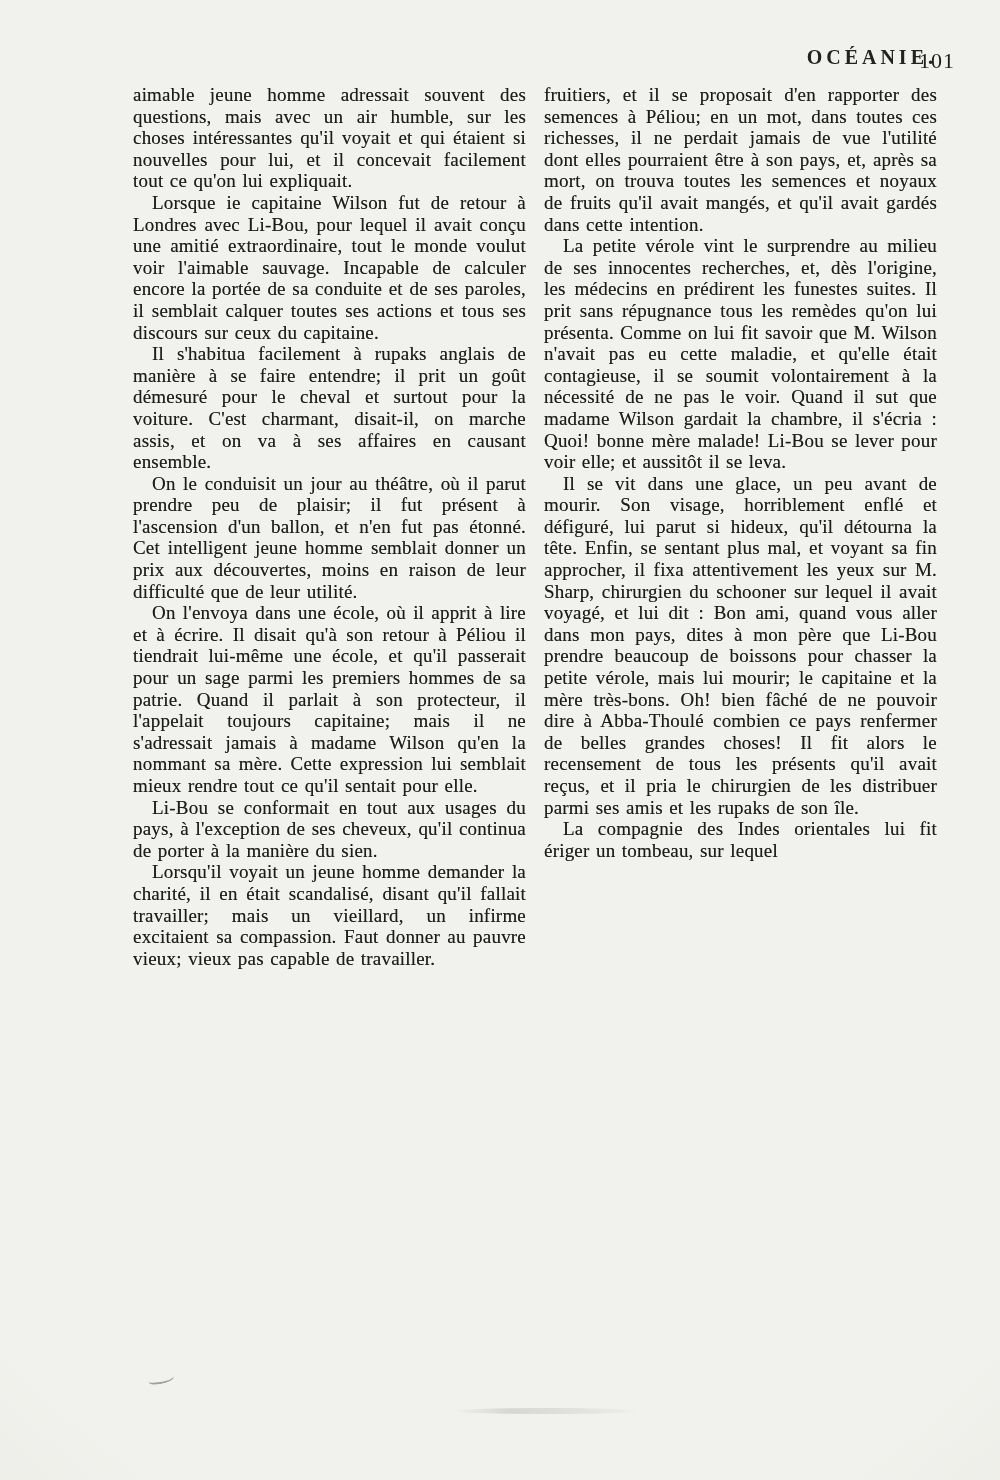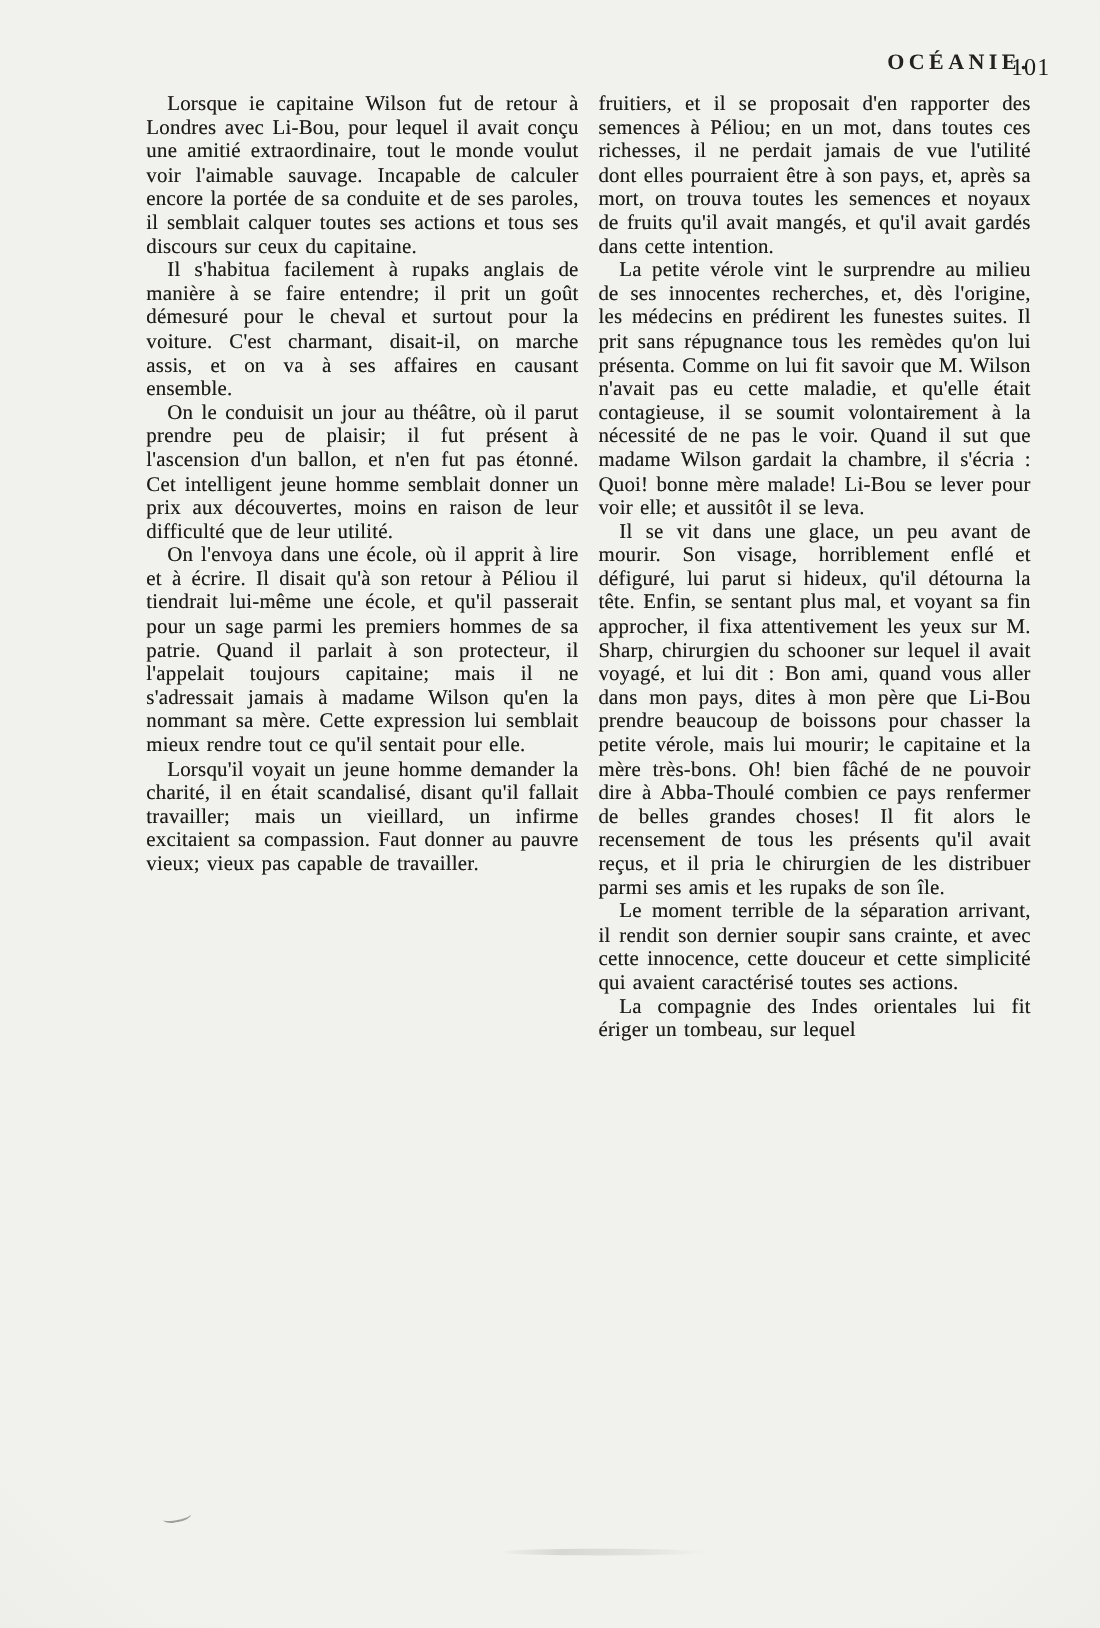--- a/index.html
+++ b/index.html
@@ -96,29 +96,30 @@
 </head>
 <body>
 
 <div class="page">
   <div class="header">
     <span class="title">OCÉANIE.</span>
     <span class="pagenum">101</span>
   </div>
   <div class="columns">
     <div class="column">
+        <p class="para"><span>aimable jeune homme adressait souvent des questions, mais avec un air humble, sur les choses intéressantes qu'il voyait et qui étaient si nouvelles pour lui, et il concevait facilement tout ce qu'on lui expliquait.</span></p>
         <p class="para indent"><span>Lorsque ie capitaine Wilson fut de retour à Londres avec Li-Bou, pour lequel il avait conçu une amitié extraordinaire, tout le monde voulut voir l'aimable sauvage. Incapable de calculer encore la portée de sa conduite et de ses paroles, il semblait calquer toutes ses actions et tous ses discours sur ceux du capitaine.</span></p>
         <p class="para indent"><span>Il s'habitua facilement à rupaks anglais de manière à se faire entendre; il prit un goût démesuré pour le cheval et surtout pour la voiture. </span><span class="it">C'est charmant</span><span>, disait-il, </span><span class="it">on marche assis, et on va à ses affaires en causant ensemble.</span></p>
         <p class="para indent"><span>On le conduisit un jour au théâtre, où il parut prendre peu de plaisir; il fut présent à l'ascension d'un ballon, et n'en fut pas étonné. Cet intelligent jeune homme semblait donner un prix aux découvertes, moins en raison de leur difficulté que de leur utilité.</span></p>
         <p class="para indent"><span>On l'envoya dans une école, où il apprit à lire et à écrire. Il disait qu'à son retour à Péliou il tiendrait lui-même une école, et qu'il passerait pour un sage parmi les premiers hommes de sa patrie. Quand il parlait à son protecteur, il l'appelait toujours </span><span class="it">capitaine;</span><span> mais il ne s'adressait jamais à madame Wilson qu'en la nommant sa mère. Cette expression lui semblait mieux rendre tout ce qu'il sentait pour elle.</span></p>
+        <p class="para indent"><span>Li-Bou se conformait en tout aux usages du pays, à l'exception de ses cheveux, qu'il continua de porter à la manière du sien.</span></p>
         <p class="para indent"><span>Lorsqu'il voyait un jeune homme demander la charité, il en était scandalisé, disant qu'il fallait travailler; mais un vieillard, un infirme excitaient sa compassion. </span><span class="it">Faut donner au pauvre vieux; vieux pas capable de travailler.</span></p>
       </div>
     <div class="column">
         <p class="para"><span>fruitiers, et il se proposait d'en rapporter des semences à Péliou; en un mot, dans toutes ces richesses, il ne perdait jamais de vue l'utilité dont elles pourraient être à son pays, et, après sa mort, on trouva toutes les semences et noyaux de fruits qu'il avait mangés, et qu'il avait gardés dans cette intention.</span></p>
         <p class="para indent"><span>La petite vérole vint le surprendre au milieu de ses innocentes recherches, et, dès l'origine, les médecins en prédirent les funestes suites. Il prit sans répugnance tous les remèdes qu'on lui présenta. Comme on lui fit savoir que M. Wilson n'avait pas eu cette maladie, et qu'elle était contagieuse, il se soumit volontairement à la nécessité de ne pas le voir. Quand il sut que madame Wilson gardait la chambre, il s'écria : </span><span class="it">Quoi! bonne mère malade! Li-Bou se lever pour voir elle;</span><span> et aussitôt il se leva.</span></p>
         <p class="para indent"><span>Il se vit dans une glace, un peu avant de mourir. Son visage, horriblement enflé et défiguré, lui parut si hideux, qu'il détourna la tête. Enfin, se sentant plus mal, et voyant sa fin approcher, il fixa attentivement les yeux sur M. Sharp, chirurgien du schooner sur lequel il avait voyagé, et lui dit : </span><span class="it">Bon ami, quand vous aller dans mon pays, dites à mon père que Li-Bou prendre beaucoup de boissons pour chasser la petite vérole, mais lui mourir; le capitaine et la mère très-bons. Oh! bien fâché de ne pouvoir dire à Abba-Thoulé combien ce pays renfermer de belles grandes choses!</span><span> Il fit alors le recensement de tous les présents qu'il avait reçus, et il pria le chirurgien de les distribuer parmi ses amis et les rupaks de son île.</span></p>
-        <p class="para indent"><span>Le moment terrible de la séparation arrivant, il rendit son dernier soupir sans crainte, et avec cette innocence, cette douceur et cette simplicité qui avaient caractérisé toutes ses actions.</span></p>
         <p class="para indent"><span>La compagnie des Indes orientales lui fit ériger un tombeau, sur lequel</span></p>
       </div>
   </div>
   <div class="artifact squiggle"></div>
   <div class="artifact smudge"></div>
 </div>
 
 </body></html>

